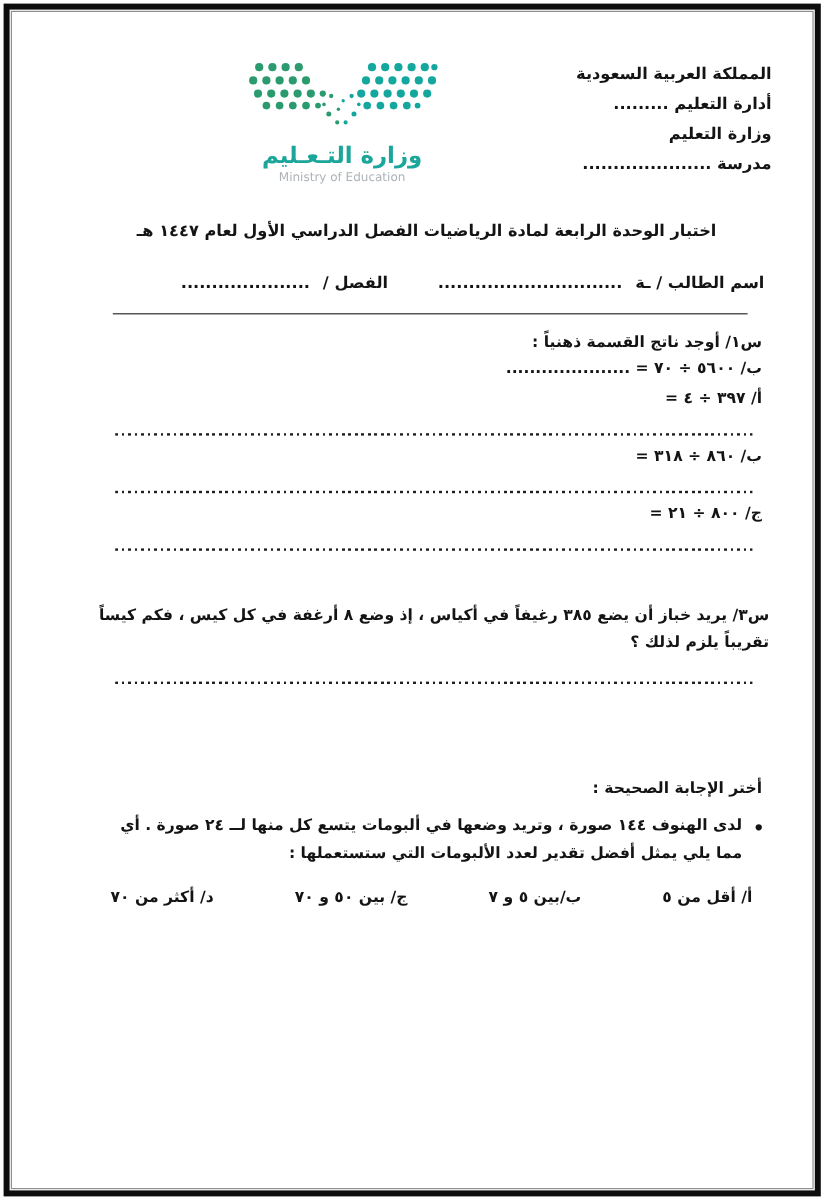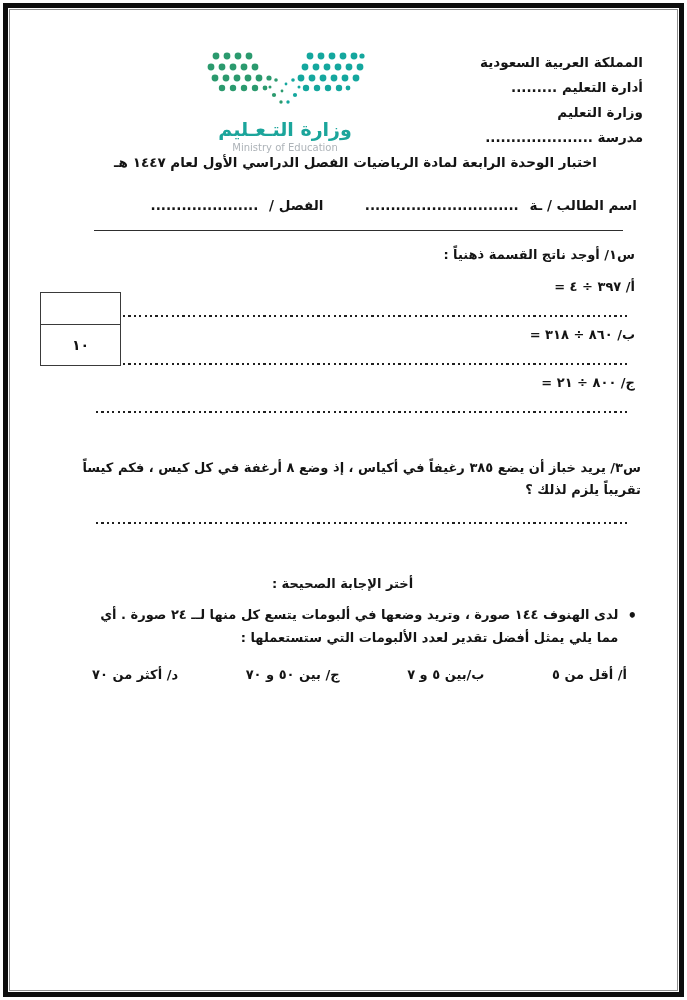--- a/index.html
+++ b/index.html
@@ -12,42 +12,42 @@
   .page-inner{position:absolute;inset:1px;border:1px solid #8f8f8f;overflow:hidden;background:#fff;}
   .content{direction:rtl;padding:0 34px 0 40px;font-size:13px;}
 
   
   .header-row{display:flex;align-items:flex-start;padding-top:40px;gap:48px;}
   .header-text{text-align:right;font-size:13.5px;line-height:25px;white-space:nowrap;}
   .logo-block{margin-right:58px;margin-top:0;width:178px;text-align:center;direction:ltr;}
   .logo-arabic{color:#1ba59b;font-size:19px;line-height:24px;margin-top:4px;}
   .logo-english{color:#adb3b8;font-size:10px;font-weight:400;line-height:13px;}
 
-  .title{text-align:center;font-size:13.5px;padding-left:18px;}
+  .title{margin-top:30px;text-align:center;font-size:13.5px;padding-left:18px;}
 
   .student-line{margin-top:27px;text-align:right;font-size:13.5px;padding-right:6px;}
   .student-line .seg{margin-left:6px;}
   .student-line .gap{display:inline-block;width:26px;}
 
   .rule{margin:17px 20px 0 44px;border-top:1.6px solid #2e2e2e;height:0;}
 
   .q-heading{margin:16px 8px 0 0;}
   .q1-row{display:flex;gap:36px;margin:7px 8px 0 0;}
   .eq{white-space:nowrap;}
 
   .dotline{margin:20px 16px 0 46px;height:3px;
     background-image:repeating-linear-gradient(90deg,#1f1f1f 0 2.2px,transparent 2.2px 5.4px);
     background-position:0 1px;background-size:100% 2.4px;background-repeat:no-repeat;}
 
   .q2-heading{margin-top:56px;}
   .q2-item{margin:10px 8px 0 0;}
 
   .q3-text{margin:44px 2px 0 2px;line-height:1.7;text-align:right;}
 
-  .mcq-heading{margin:52px 8px 0 0;text-align:center;}
+  .mcq-heading{margin:80px 8px 0 0;}
   .mcq-bullet-row{display:flex;gap:9px;margin:13px 6px 0 50px;}
   .bullet{font-size:15px;line-height:1.6;}
   .mcq-stem{flex:1;line-height:1.75;text-align:right;font-size:13px;}
   .mcq-options{display:flex;justify-content:space-between;margin:17px 16px 0 42px;font-size:13px;}
 
   
   .grade-box{position:absolute;left:30px;top:282px;width:79px;height:72px;
     border:1.5px solid #3a3a3a;background:#fff;}
   .grade-box .cell-top{height:31px;border-bottom:1.5px solid #3a3a3a;}
   .grade-box .cell-bottom{height:39px;display:flex;align-items:center;justify-content:center;font-size:14px;}
@@ -140,20 +140,21 @@
         <span class="seg">..............................</span>
         <span class="gap"></span>
         <span class="seg">الفصل /</span>
         <span class="seg">.....................</span>
       </div>
 
       <div class="rule"></div>
 
       <div class="q-heading">س١/ أوجد ناتج القسمة ذهنياً :</div>
       <div class="q1-row">
+        <span class="eq">ب/ ٥٦٠٠ ÷ ٧٠ = .....................</span>
       </div>
 
       <div class="q2-item eq">أ/ ٣٩٧ ÷ ٤ =</div>
       <div class="dotline"></div>
       <div class="q2-item eq">ب/ ٨٦٠ ÷ ٣١٨ =</div>
       <div class="dotline"></div>
       <div class="q2-item eq">ج/ ٨٠٠ ÷ ٢١ =</div>
       <div class="dotline"></div>
 
       <div class="q3-text">س٣/ يريد خباز أن يضع ٣٨٥ رغيفاً في أكياس ، إذ وضع ٨ أرغفة في كل كيس ، فكم كيساً تقريباً يلزم لذلك ؟</div>
@@ -166,19 +167,15 @@
       </div>
       <div class="mcq-options">
         <span>أ/ أقل من ٥</span>
         <span>ب/بين ٥ و ٧</span>
         <span>ج/ بين ٥٠ و ٧٠</span>
         <span>د/ أكثر من ٧٠</span>
       </div>
 
     </div>
 
-    <div class="grade-box">
-      <div class="cell-top"></div>
-      <div class="cell-bottom">١٠</div>
-    </div>
 
   </div>
 </div>
 
 </body></html>

